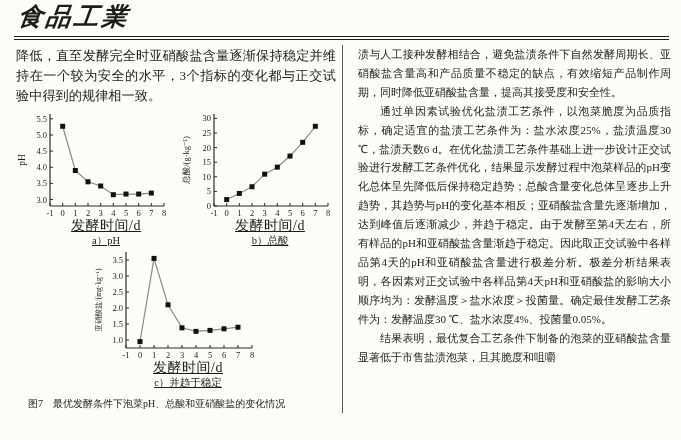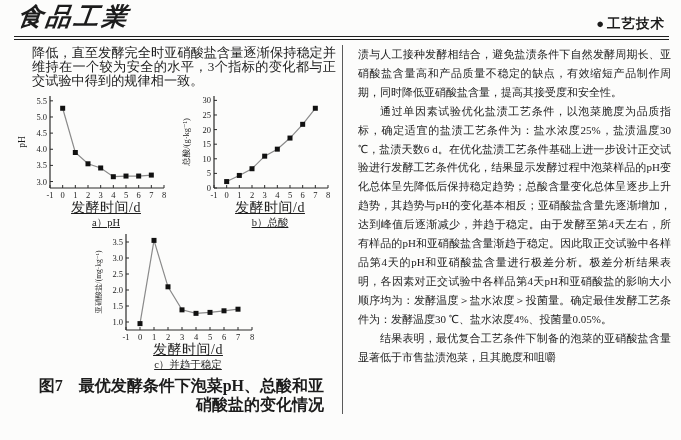--- a/index.html
+++ b/index.html
@@ -27,59 +27,56 @@
     margin:3px 12px 0 14px;height:2px;
     border-top:1.4px solid #1e1e1e;border-bottom:1px solid #1e1e1e;
   }
   main{display:flex;padding:5px 10px 0 16px;}
   .col-left{width:320px;flex:0 0 320px;}
   .col-right{
     flex:1;border-left:1px solid #5a5a5a;
     padding-left:15px;margin-left:6px;
   }
   .body-text{
-    font-size:13.2px;line-height:14px;text-align:justify;
-    margin:1px 0 3px 16px;
+    font-size:13.2px;line-height:20px;text-align:justify;
+    margin:1px 0 3px 0;
   }
   .col-right p{
     font-size:11px;line-height:18.9px;text-align:justify;margin:0;
   }
   .indent{text-indent:2em;font-family:Liberation Serif, serif;}
   figure{margin:2px 0 0 0;padding:0;}
   .chart-row{display:flex;justify-content:space-between;}
   .chart-row.center{justify-content:center;}
   .chart{display:flex;flex-direction:column;align-items:center;width:156px;}
   .chart svg{display:block;}
   .xlabel{
     font-size:14px;line-height:12px;margin-top:-1px;padding-left:24px;
     letter-spacing:0.5px;
     text-decoration:underline;
   }
   .subcaption{
     font-size:10.5px;line-height:13px;margin-top:2px;padding-left:24px;text-decoration:underline;
   }
   .fig-caption{
-    font-weight:bold;font-size:16px;line-height:19px;
-    text-align:right;width:296px;margin:5px auto 0 auto;
+    font-weight:normal;font-size:10px;line-height:19px;
+    text-align:left;width:296px;margin:5px auto 0 auto;
   }
   svg text{
     font-family:"Liberation Serif","DejaVu Serif",serif;
     fill:#1c1c1c;
   }
 </style>
 </head>
 <body>
 
 <div class="page">
 
   <header>
     <div class="logo">食品工業</div>
-    <div class="section">
-      <span class="bullet">●</span><span>工艺技术</span>
-    </div>
   </header>
   <div class="header-rule"></div>
 
   <main>
 
     <section class="col-left">
       <p class="body-text">降低，直至发酵完全时亚硝酸盐含量逐渐保持稳定并维持在一个较为安全的水平，3个指标的变化都与正交试验中得到的规律相一致。</p>
 
       <figure>
         <div class="chart-row">

